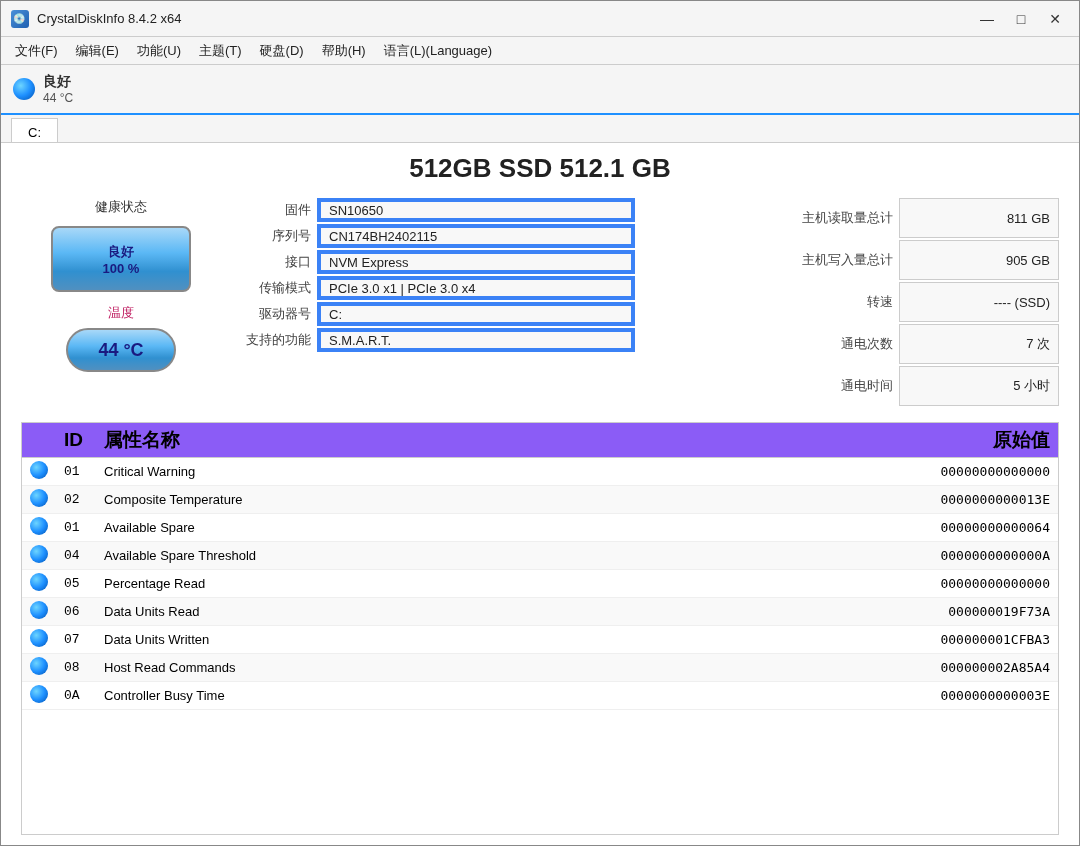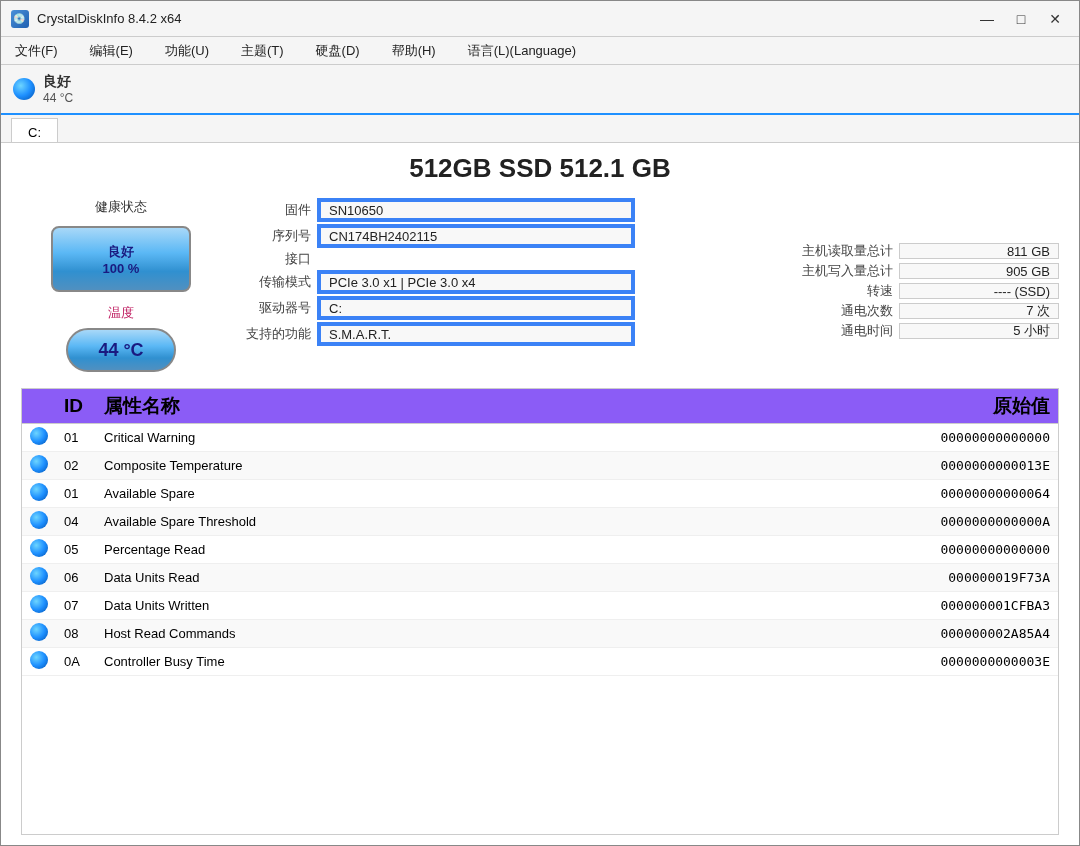--- a/index.html
+++ b/index.html
@@ -63,21 +63,21 @@
       color: #333;
       display: flex;
       align-items: center;
       justify-content: center;
     }
     .menu-bar {
       background: #f5f5f5;
       border-bottom: 1px solid #ccc;
       padding: 2px 6px;
       display: flex;
-      gap: 16px;
+      gap: 2px;
       height: 28px;
       align-items: center;
     }
     .menu-item {
       padding: 3px 8px;
       cursor: pointer;
       font-size: 13px;
       color: #222;
       border-radius: 2px;
     }
@@ -211,41 +211,40 @@
       font-size: 13px;
       color: #222;
       height: 24px;
       display: flex;
       align-items: center;
     }
     .detail-right-section {
       display: flex;
       flex-direction: column;
       gap: 2px;
-      margin-top: 44px;
     }
     .right-row {
       display: flex;
       align-items: center;
       gap: 6px;
       justify-content: flex-end;
     }
     .right-key {
       color: #444;
       text-align: right;
       font-size: 13px;
       min-width: 100px;
     }
     .right-value {
       border: 1px solid #ccc;
       background: #f8f8f8;
       padding: 2px 8px;
       font-size: 13px;
       color: #222;
-      height: 16px;
+      height: 40px;
       display: flex;
       align-items: center;
       min-width: 160px;
       justify-content: flex-end;
     }
     .smart-table-container {
       flex: 1;
       border: 1px solid #ccc;
       overflow-y: auto;
       margin-top: 4px;
@@ -272,21 +271,21 @@
     }
     .smart-table tr:nth-child(even) { background: #f9f9f9; }
     .row-dot {
       width: 18px;
       height: 18px;
       border-radius: 50%;
       background: radial-gradient(circle at 35% 35%, #6dd5ff, #1e90ff, #0050b0);
       display: inline-block;
     }
     .td-dot { width: 28px; }
-    .td-id { width: 40px; }
+    .td-id { width: 40px; font-family: Liberation Mono, monospace; }
     .td-raw { text-align: right; font-family: monospace; }
   </style>
 </head>
 <body>
 
 <div class="window">
 
   <div class="title-bar">
     <div class="title-bar-left">
       <div class="app-icon">💿</div>
@@ -344,20 +343,21 @@
           <div class="detail-row">
             <span class="detail-key">固件</span>
             <div class="detail-value">SN10650</div>
           </div>
           <div class="detail-row">
             <span class="detail-key">序列号</span>
             <div class="detail-value">CN174BH2402115</div>
           </div>
           <div class="detail-row">
             <span class="detail-key">接口</span>
+            <div class="detail-value">NVM Express</div>
           </div>
           <div class="detail-row">
             <span class="detail-key">传输模式</span>
             <div class="detail-value">PCIe 3.0 x1 | PCIe 3.0 x4</div>
           </div>
           <div class="detail-row">
             <span class="detail-key">驱动器号</span>
             <div class="detail-value">C:</div>
           </div>
           <div class="detail-row">

